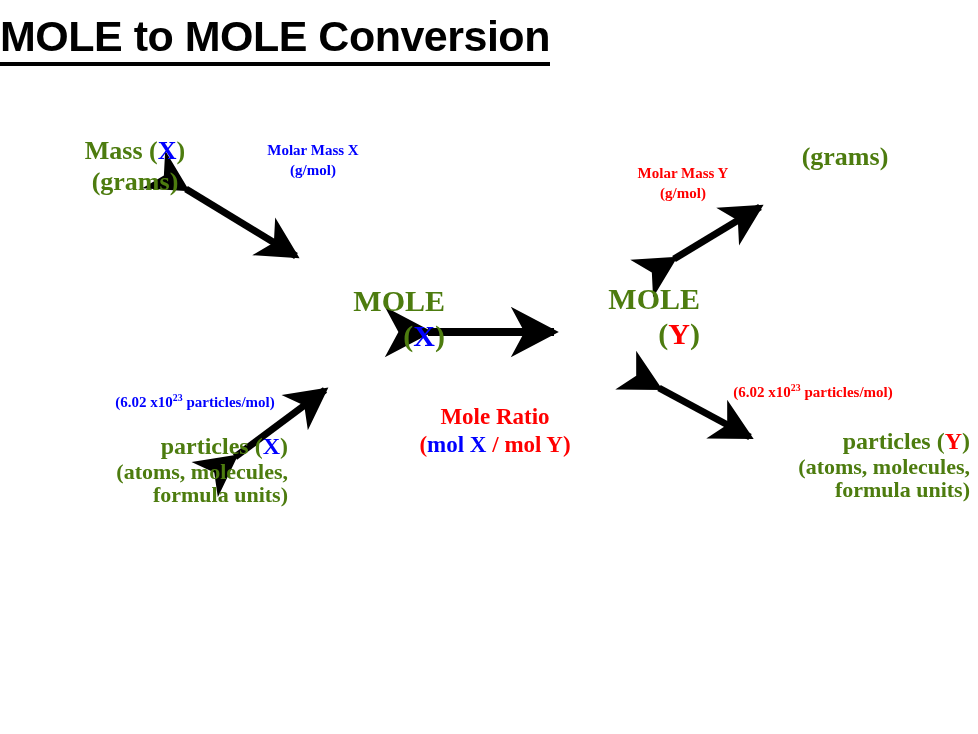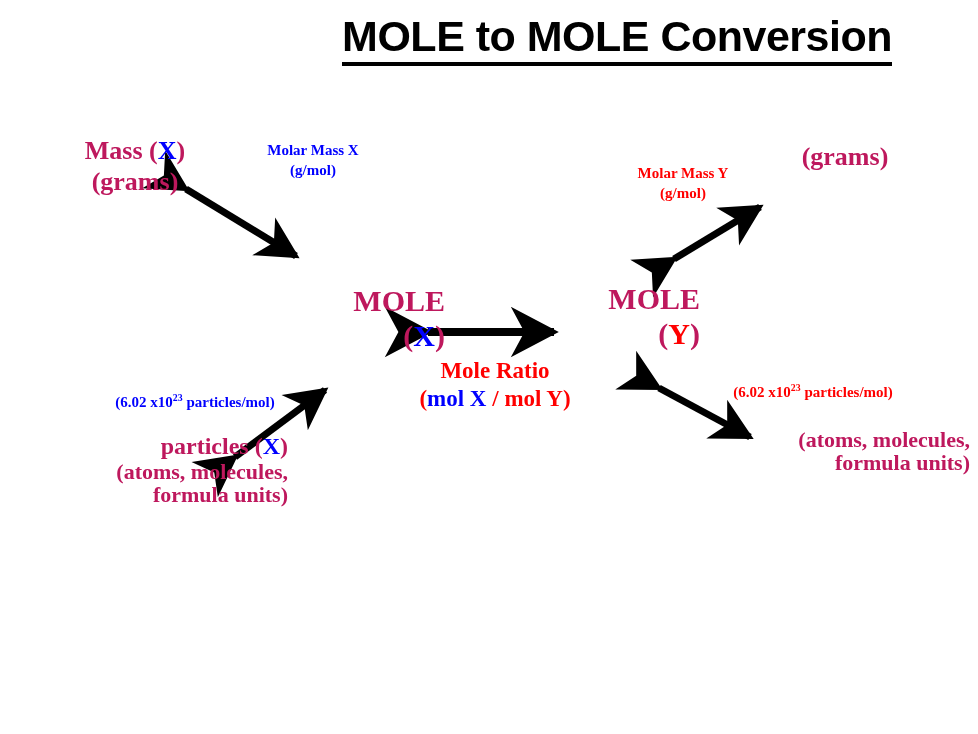--- a/index.html
+++ b/index.html
@@ -21,21 +21,21 @@
     width: 978px;
     height: 734px;
   }
   .abs { position: absolute; }
 
   
   #title {
     left: 0;
     top: 14px;
     width: 892px;
-    text-align: right;
+    text-align: left;
     font-family: "Liberation Sans", sans-serif;
     font-weight: bold;
     font-size: 43px;
     letter-spacing: -0.5px;
     line-height: 1.05;
     color: #000000;
     white-space: nowrap;
   }
   #title .ul {
     display: inline-block;
@@ -92,26 +92,27 @@
     line-height: 0;
   }
 
   .ratio {
     font-family: "Liberation Serif", serif;
     font-weight: bold;
     font-size: 23px;
     line-height: 1.2;
     text-align: center;
     white-space: nowrap;
+    margin-top: 46px;
   }
 
   
   .blue { color: #0000FF; }
   .red  { color: #FF0000; }
-  .blk  { color: #be185d; }
+  .blk  { color: #4d7c0f; }
 
   
   #arrows {
     position: absolute;
     left: 0; top: 0;
     width: 978px;
     height: 734px;
     pointer-events: none;
   }
 </style>
@@ -204,17 +205,20 @@
 
   <div class="abs particles" style="left:28px; top:433px; width:260px;">
     <div>
       <span class="blk">particles (</span><span class="blue">X</span><span class="blk">)</span>
     </div>
     <span class="sub blk">(atoms, molecules,</span>
     <span class="sub blk">formula units)</span>
   </div>
 
   <div class="abs particles" style="left:710px; top:428px; width:260px;">
+    <div>
+      <span class="blk">particles (</span><span class="red">Y</span><span class="blk">)</span>
+    </div>
     <span class="sub blk">(atoms, molecules,</span>
     <span class="sub blk">formula units)</span>
   </div>
 
 </div>
 
 </body></html>

